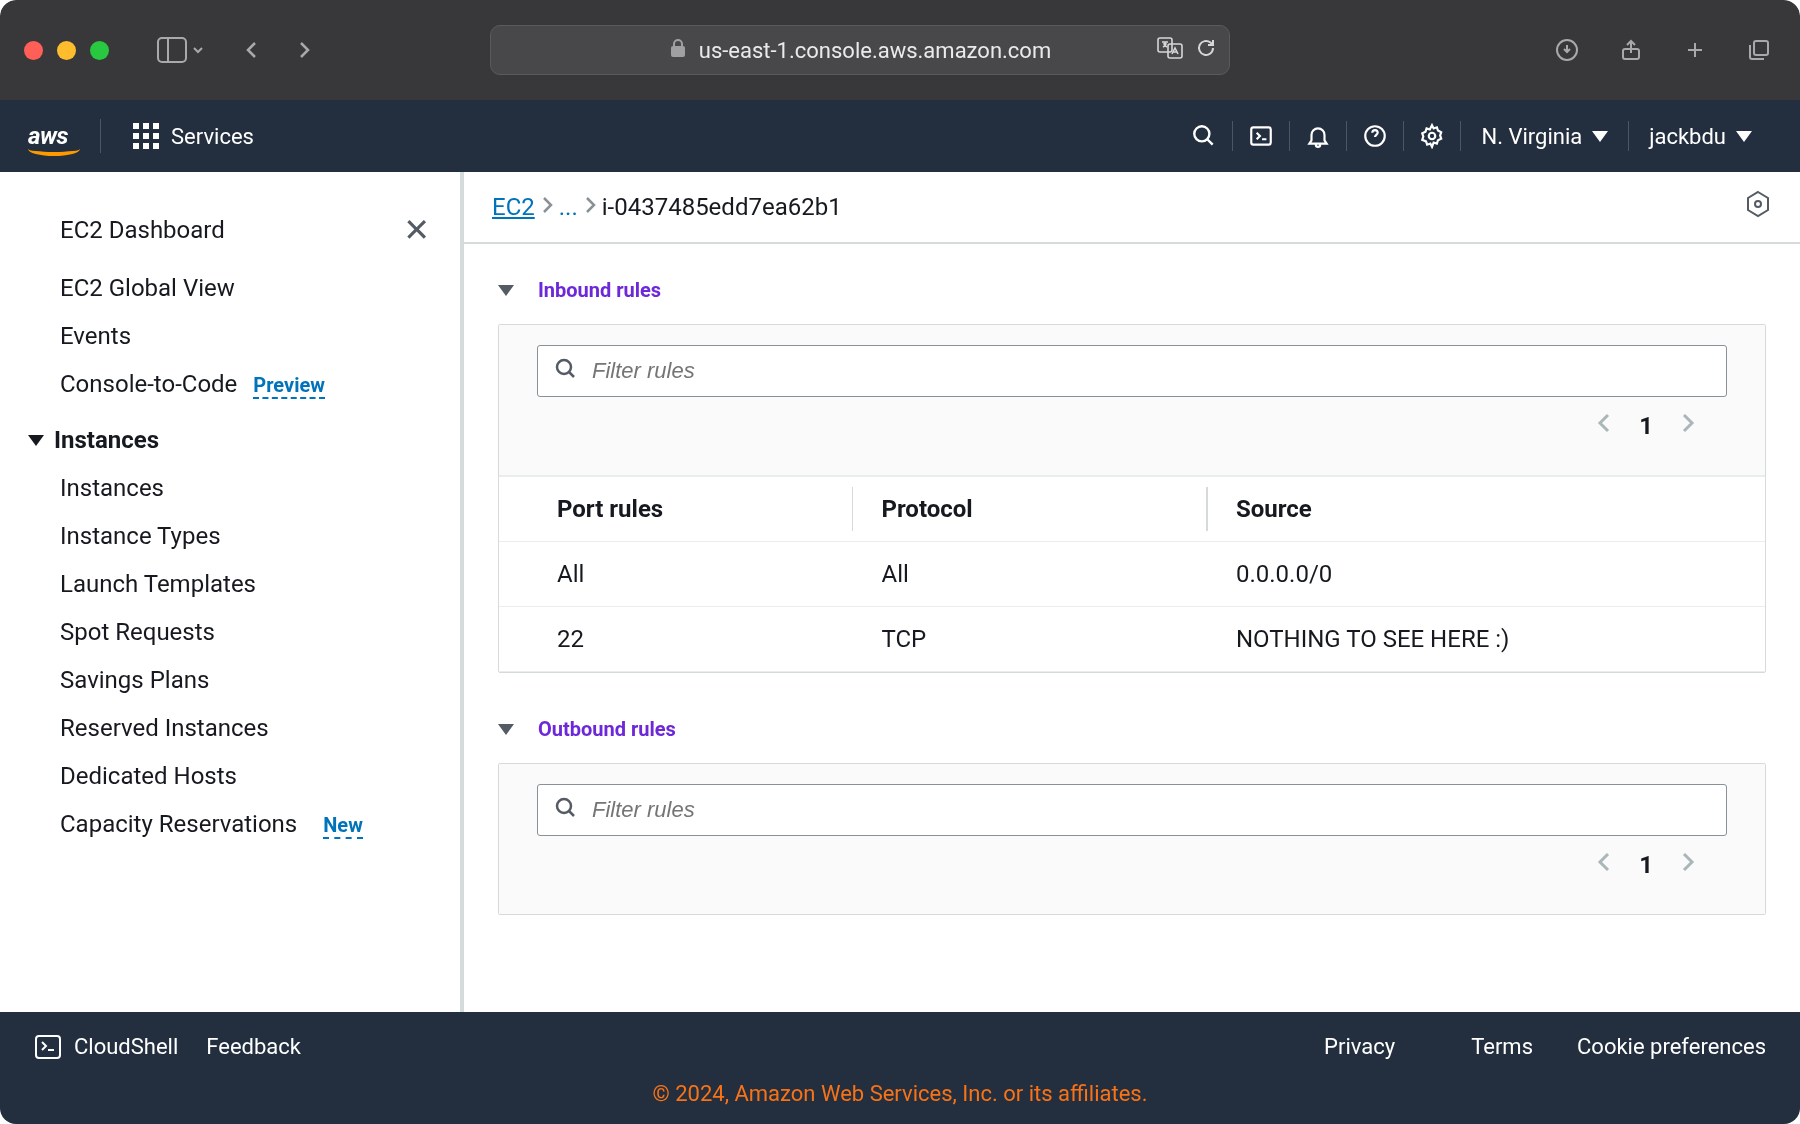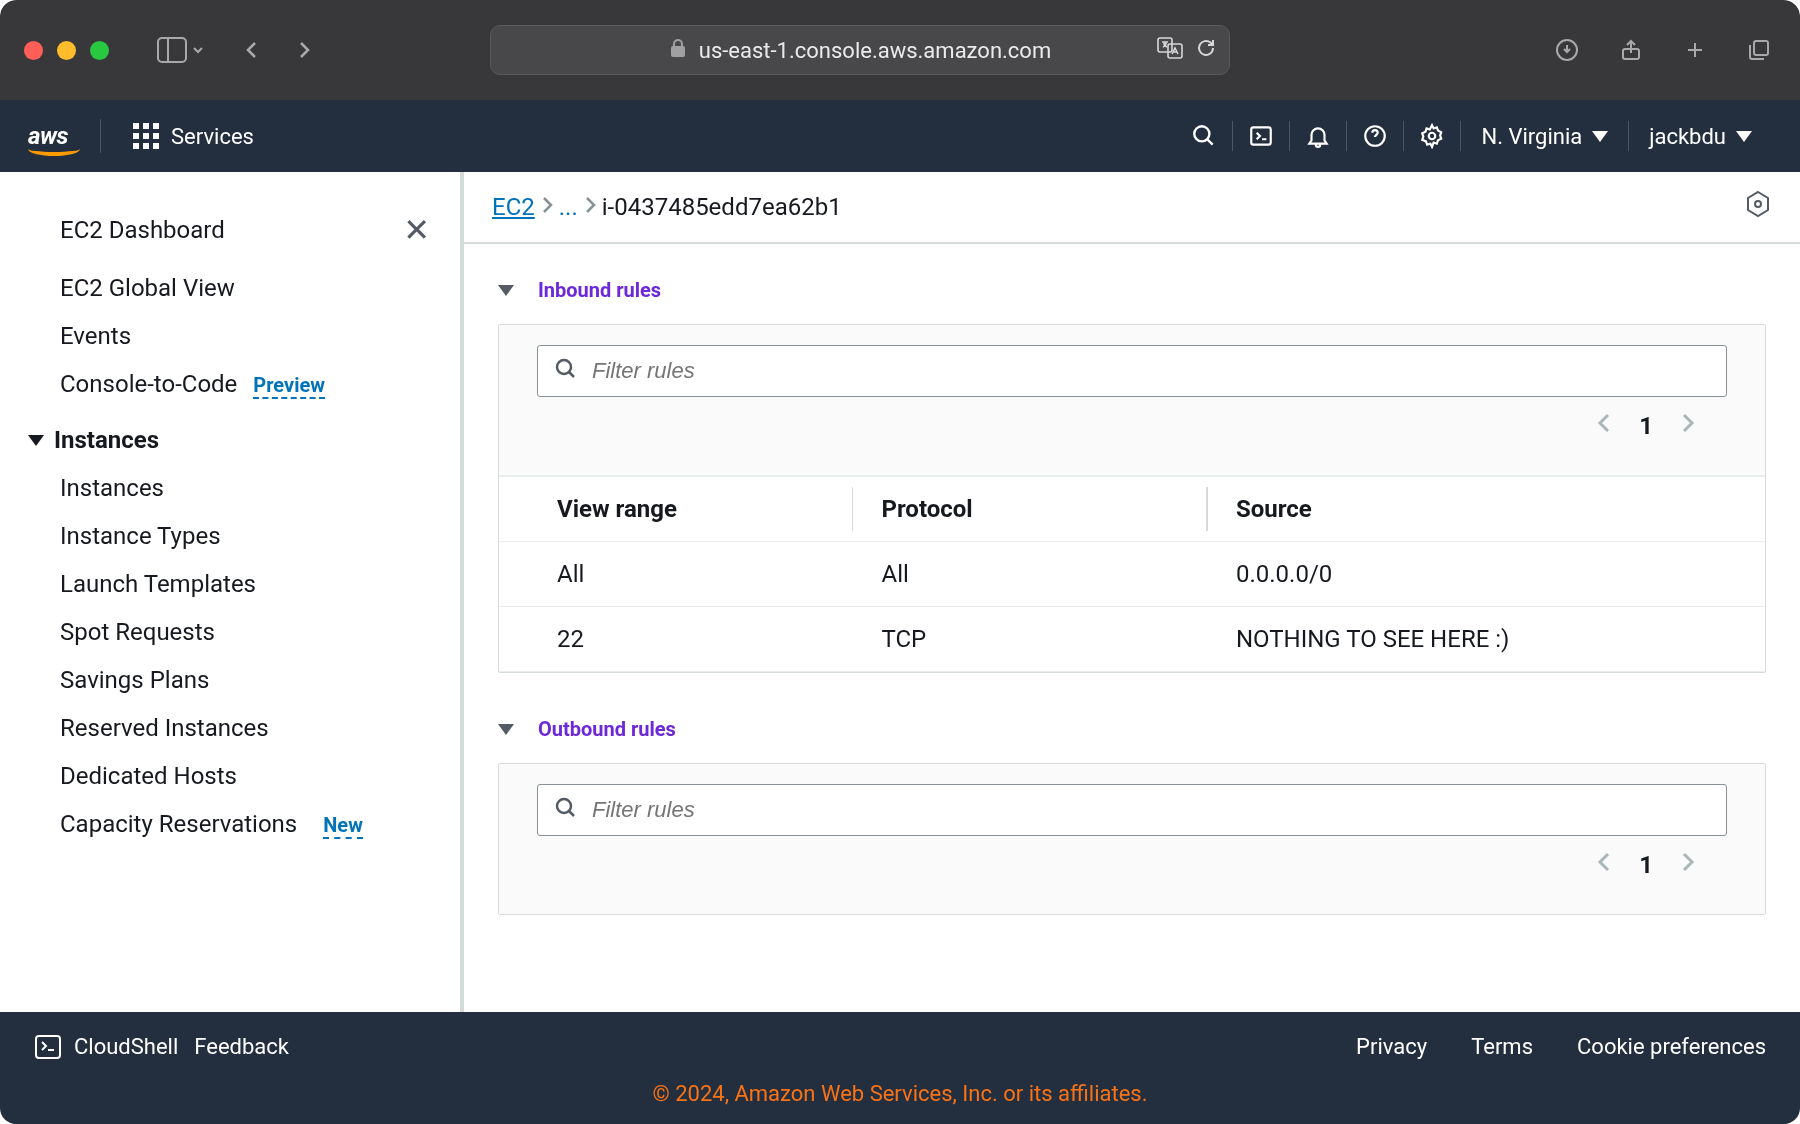--- a/index.html
+++ b/index.html
@@ -52,21 +52,21 @@
 .filter-input { width:100%; height:52px; border:1.5px solid #879196; border-radius:3px; display:flex; align-items:center; padding:0 16px; gap:14px; background:#fff; }
 .filter-input .mag { color:#545b64; }
 .filter-input input { border:none; outline:none; font-size:22px; color:#545b64; font-style:italic; flex:1; background:transparent; }
 .pager { display:flex; align-items:center; justify-content:flex-end; gap:26px; padding: 14px 30px 14px 0; font-size:24px; color:#16191f; }
 .pager .pg-btn { color:#aab7b8; cursor:pointer; }
 .table { width:100%; border-collapse:collapse; }
 .table th { text-align:left; font-size:24px; font-weight:700; color:#16191f; padding:18px 28px; border-top:1.5px solid #eaeded; border-bottom:1.5px solid #eaeded; position:relative; }
 .table th:not(:last-child)::after { content:""; position:absolute; right:0; top:10px; bottom:10px; width:1.5px; background:#d5dbdb; }
 .table td { font-size:24px; color:#16191f; padding:18px 28px; border-bottom:1.5px solid #eaeded; }
 .footer { background:#232f3e; color:#fff; height:112px; display:flex; flex-direction:column; }
-.footer-top { flex:1; display:flex; align-items:center; padding: 0 34px; gap: 16px; font-size:22px; }
+.footer-top { flex:1; display:flex; align-items:center; padding: 0 34px; gap: 28px; font-size:22px; }
 .footer-top .shell { display:flex; align-items:center; gap:12px; cursor:pointer; }
 .footer-right { margin-left:auto; display:flex; gap:44px; }
 .footer-bottom { text-align:center; padding-bottom:18px; font-size:22px; color:#f97316; }
 .caret-down, .caret { width:0; height:0; border-left:8px solid transparent; border-right:8px solid transparent; border-top:11px solid currentColor; display:inline-block; }
 </style>
 </head>
 <body>
 
 <div class="browser-chrome">
   <div class="traffic-lights">
@@ -270,21 +270,21 @@
                 </svg></span>
             <span style="font-weight:700;">1</span>
             <span class="pg-btn"><svg width="18" height="24" viewBox="0 0 18 24">
                   <path d="M5 4l8 8-8 8" stroke="#aab7b8" stroke-width="3" fill="none"></path>
                 </svg></span>
           </div>
         </div>
         <table class="table">
           <thead>
             <tr>
-              <th style="width:28%; padding-left:58px;">View range</th>
+              <th style="width:28%; padding-left:58px;">Port rules</th>
               <th style="width:28%;">Protocol</th>
               <th>Source</th>
             </tr>
           </thead>
           <tbody>
             <tr>
               <td style="padding-left:58px;">All</td>
               <td>All</td>
               <td>0.0.0.0/0</td>
             </tr>
@@ -330,18 +330,18 @@
     <div class="shell">
       <svg width="28" height="26" viewBox="0 0 28 26" stroke="#fff" fill="none" stroke-width="2">
           <rect x="2" y="2" width="24" height="22" rx="3"></rect>
           <path d="M8 8l4 4-4 4M14 16h6"></path>
         </svg>
       <span>CloudShell</span>
     </div>
     <div style="cursor:pointer;">Feedback</div>
     <div class="footer-right">
       <div style="cursor:pointer;margin-left:36px;">Privacy</div>
-      <div style="cursor:pointer;">Terms</div>
+      <div style="cursor:pointer;margin-left:32px;">Terms</div>
       <div style="cursor:pointer;">Cookie preferences</div>
     </div>
   </div>
   <div class="footer-bottom">© 2024, Amazon Web Services, Inc. or its affiliates.</div>
 </div>
 
 </body></html>

